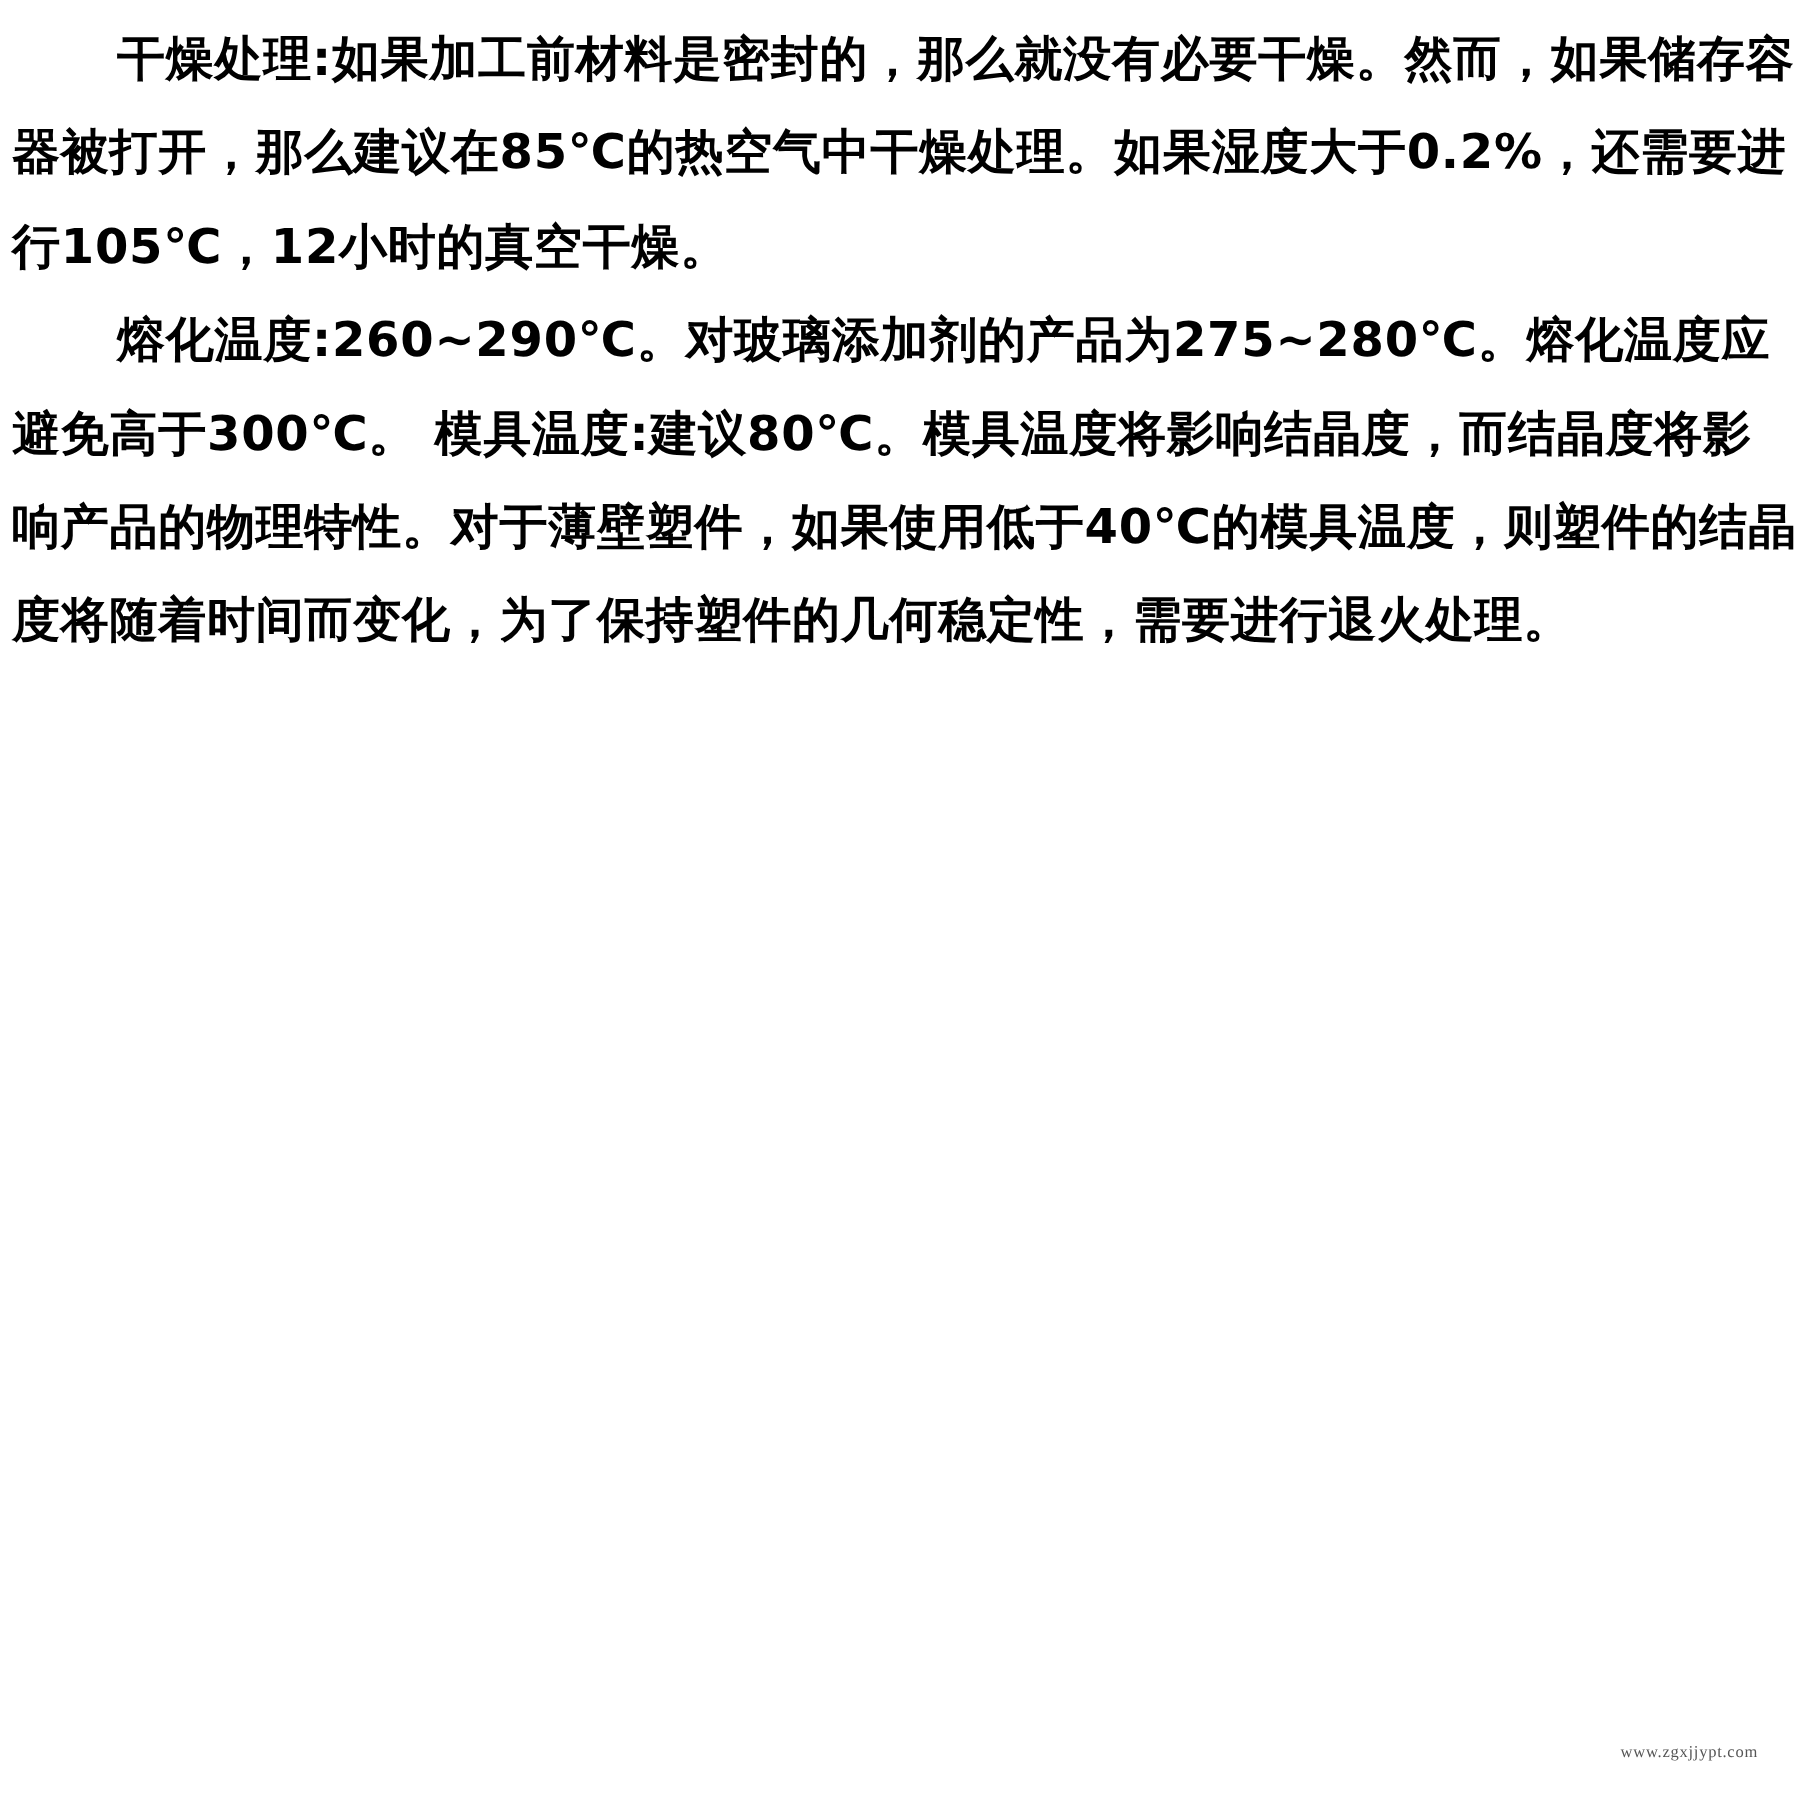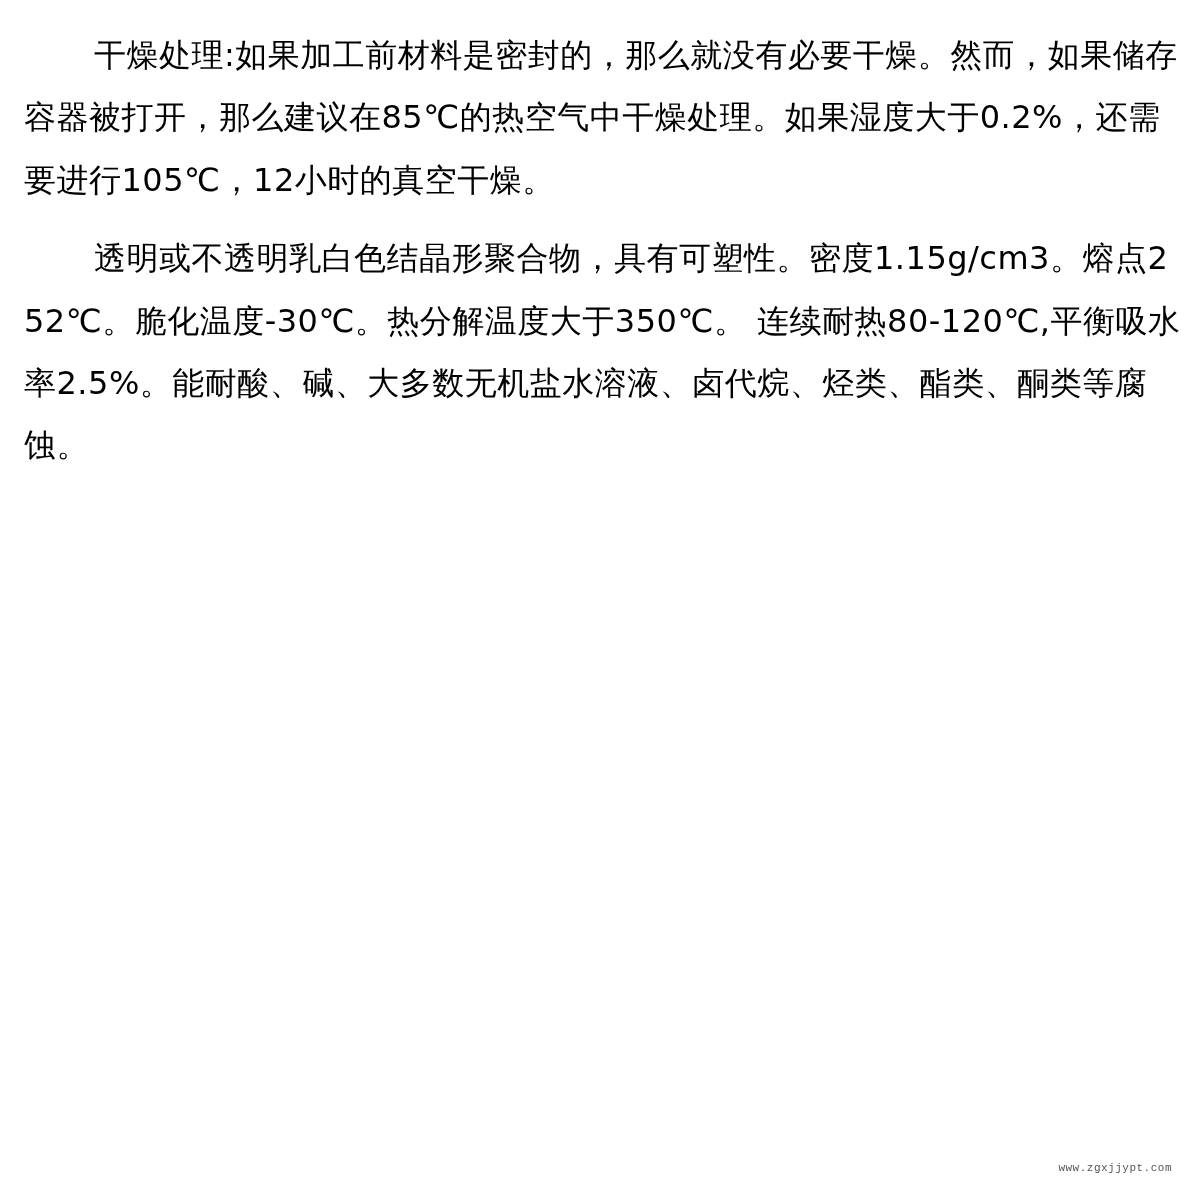--- a/index.html
+++ b/index.html
@@ -18,36 +18,37 @@
     left: 8px;
     top: 8px;
     width: 1190px;
     font-family: "DejaVu Sans", "Liberation Sans", sans-serif;
     font-size: 32px;
     line-height: 62.4px;
     color: #000000;
     letter-spacing: 0.5px;
   }
   .para {
-    margin: 16px;
+    margin: 0;
     text-indent: 70px;
     word-break: break-all;
     white-space: normal;
+    font-weight: bold;
   }
   .watermark {
     position: absolute;
     right: 28px;
     bottom: 26px;
-    font-family: Liberation Mono, monospace;
+    font-family: Liberation Serif, serif;
     font-size: 11px;
     color: #555555;
     letter-spacing: 0.5px;
   }
 </style>
 </head>
 <body>
 
 <div class="doc">
   <p class="para">干燥处理:如果加工前材料是密封的，那么就没有必要干燥。然而，如果储存容器被打开，那么建议在85℃的热空气中干燥处理。如果湿度大于0.2%，还需要进行105℃，12小时的真空干燥。</p>
-  <p class="para">透明或不透明乳白色结晶形聚合物，具有可塑性。密度1.15g/cm3。熔点252℃。脆化温度-30℃。热分解温度大于350℃。 连续耐热80-120℃,平衡吸水率2.5%。能耐酸、碱、大多数无机盐水溶液、卤代烷、烃类、酯类、酮类等腐蚀。</p>
+  <p class="para">熔化温度:260~290℃。对玻璃添加剂的产品为275~280℃。熔化温度应避免高于300℃。 模具温度:建议80℃。模具温度将影响结晶度，而结晶度将影响产品的物理特性。对于薄壁塑件，如果使用低于40℃的模具温度，则塑件的结晶度将随着时间而变化，为了保持塑件的几何稳定性，需要进行退火处理。</p>
 </div>
 
 <div class="watermark">www.zgxjjypt.com</div>
 
 </body></html>

